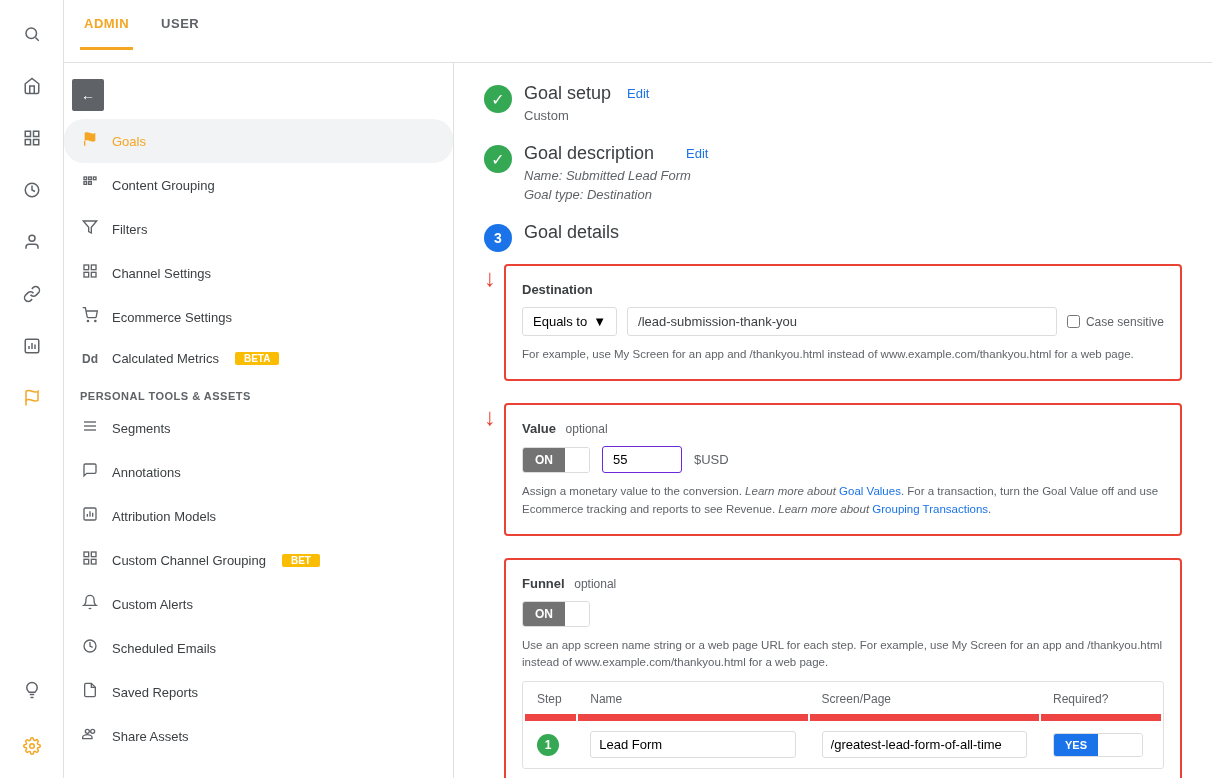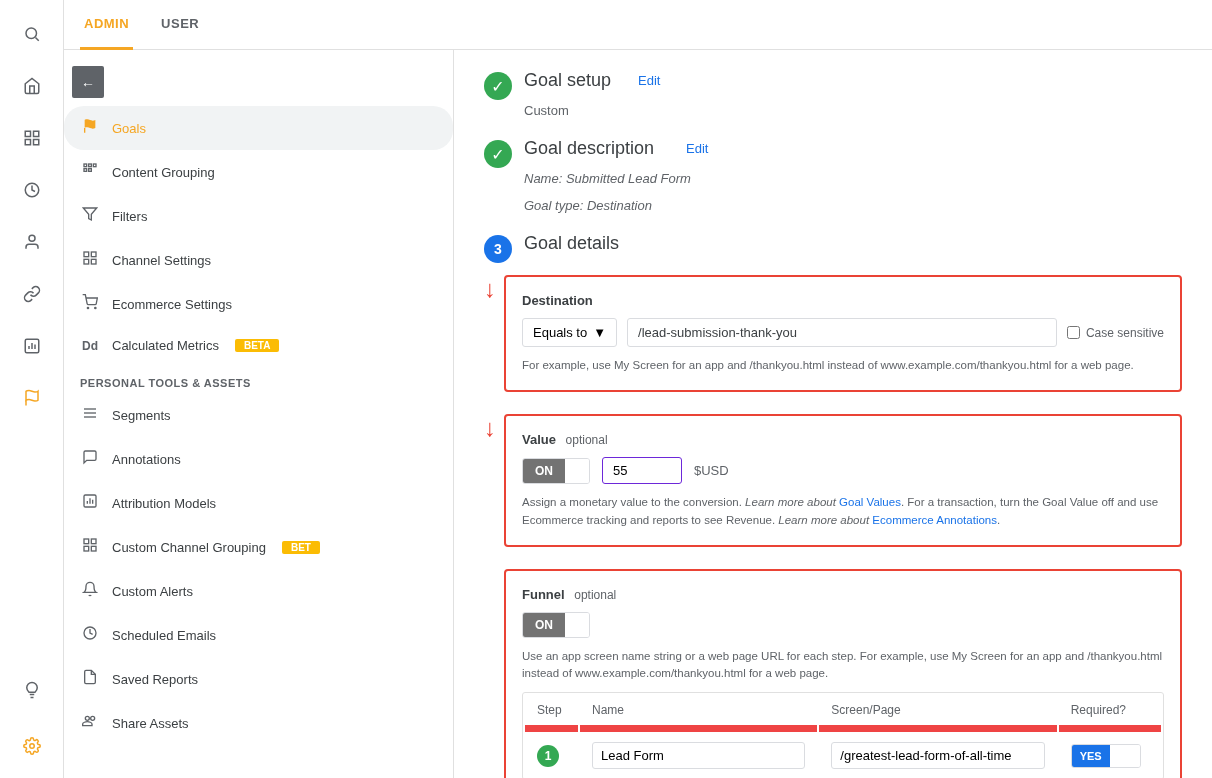--- a/index.html
+++ b/index.html
@@ -31,21 +31,21 @@
     .icon-bar-item.active { color: #1a73e8; }
 
     
     .main-container {
       display: flex;
       flex-direction: column;
       flex: 1;
       overflow: hidden;
     }
     .top-nav {
-      height: 50px;
+      height: 63px;
       border-bottom: 1px solid #e0e0e0;
       display: flex;
       align-items: flex-start;
       padding: 0 16px;
       gap: 24px;
       flex-shrink: 0;
     }
     .top-nav-tab {
       height: 50px;
       display: flex;
@@ -174,21 +174,21 @@
     }
     .goal-edit-link {
       font-size: 13px;
       color: #1a73e8;
       cursor: pointer;
       margin-left: 8px;
     }
     .goal-subtitle {
       font-size: 13px;
       color: #5f6368;
-      margin-top: 12px;
+      margin-top: 4px;
     }
     .goal-subtitle span { font-style: italic; }
 
     
     .section-box {
       border: 2px solid #ea4335;
       border-radius: 4px;
       padding: 16px;
       margin-bottom: 16px;
     }
@@ -322,21 +322,21 @@
       padding: 5px 8px;
       font-size: 13px;
       border-radius: 3px;
       width: 100%;
     }
     .yes-toggle {
       display: flex;
       border-radius: 3px;
       overflow: hidden;
       border: 1px solid #dadce0;
-      width: 70px;
+      width: 90px;
     }
     .yes-btn {
       background: #1a73e8;
       color: #fff;
       padding: 5px 8px;
       font-size: 11px;
       font-weight: 700;
       cursor: pointer;
       flex: 1;
       text-align: center;
@@ -594,21 +594,21 @@
         </span>
         <span>Share Assets</span>
       </div>
     </div>
 
     <div class="main-panel">
 
       <div class="goal-section">
         <div class="goal-check">✓</div>
         <div>
-          <div style="display:flex;align-items:center;gap:19px">
+          <div style="display:flex;align-items:center;gap:8px">
             <span class="goal-title">Goal setup</span>
             <span class="goal-edit-link">Edit</span>
           </div>
           <div class="goal-subtitle">Custom</div>
         </div>
       </div>
 
       <div class="goal-section">
         <div class="goal-check">✓</div>
         <div>
@@ -663,21 +663,21 @@
             </div>
             <div class="value-row">
               <div class="toggle-btn">
                 <div class="toggle-on">ON</div>
                 <div class="toggle-off"></div>
               </div>
               <input class="value-input" type="text" value="55" style="">
               <span class="currency-label">$USD</span>
             </div>
             <div class="example-text">
-              Assign a monetary value to the conversion. <em>Learn more about</em> <a href="#">Goal Values</a>. For a transaction, turn the Goal Value off and use Ecommerce tracking and reports to see Revenue. <em>Learn more about</em> <a href="#">Ecommerce Annotations</a>.
+              Assign a monetary value to the conversion. <em>Learn more about</em> <a href="#">Goal Values</a>. For a transaction, turn the Goal Value off and use Ecommerce tracking and reports to see Revenue. <em>Learn more about</em> <a href="#">Grouping Transactions</a>.
             </div>
           </div>
         </div>
       </div>
 
       <div class="arrow-wrapper" style="margin-top:6px">
         <div class="red-arrow" style="visibility:hidden">↓</div>
         <div class="section-content">
           <div class="section-box">
             <div class="section-box-label">

